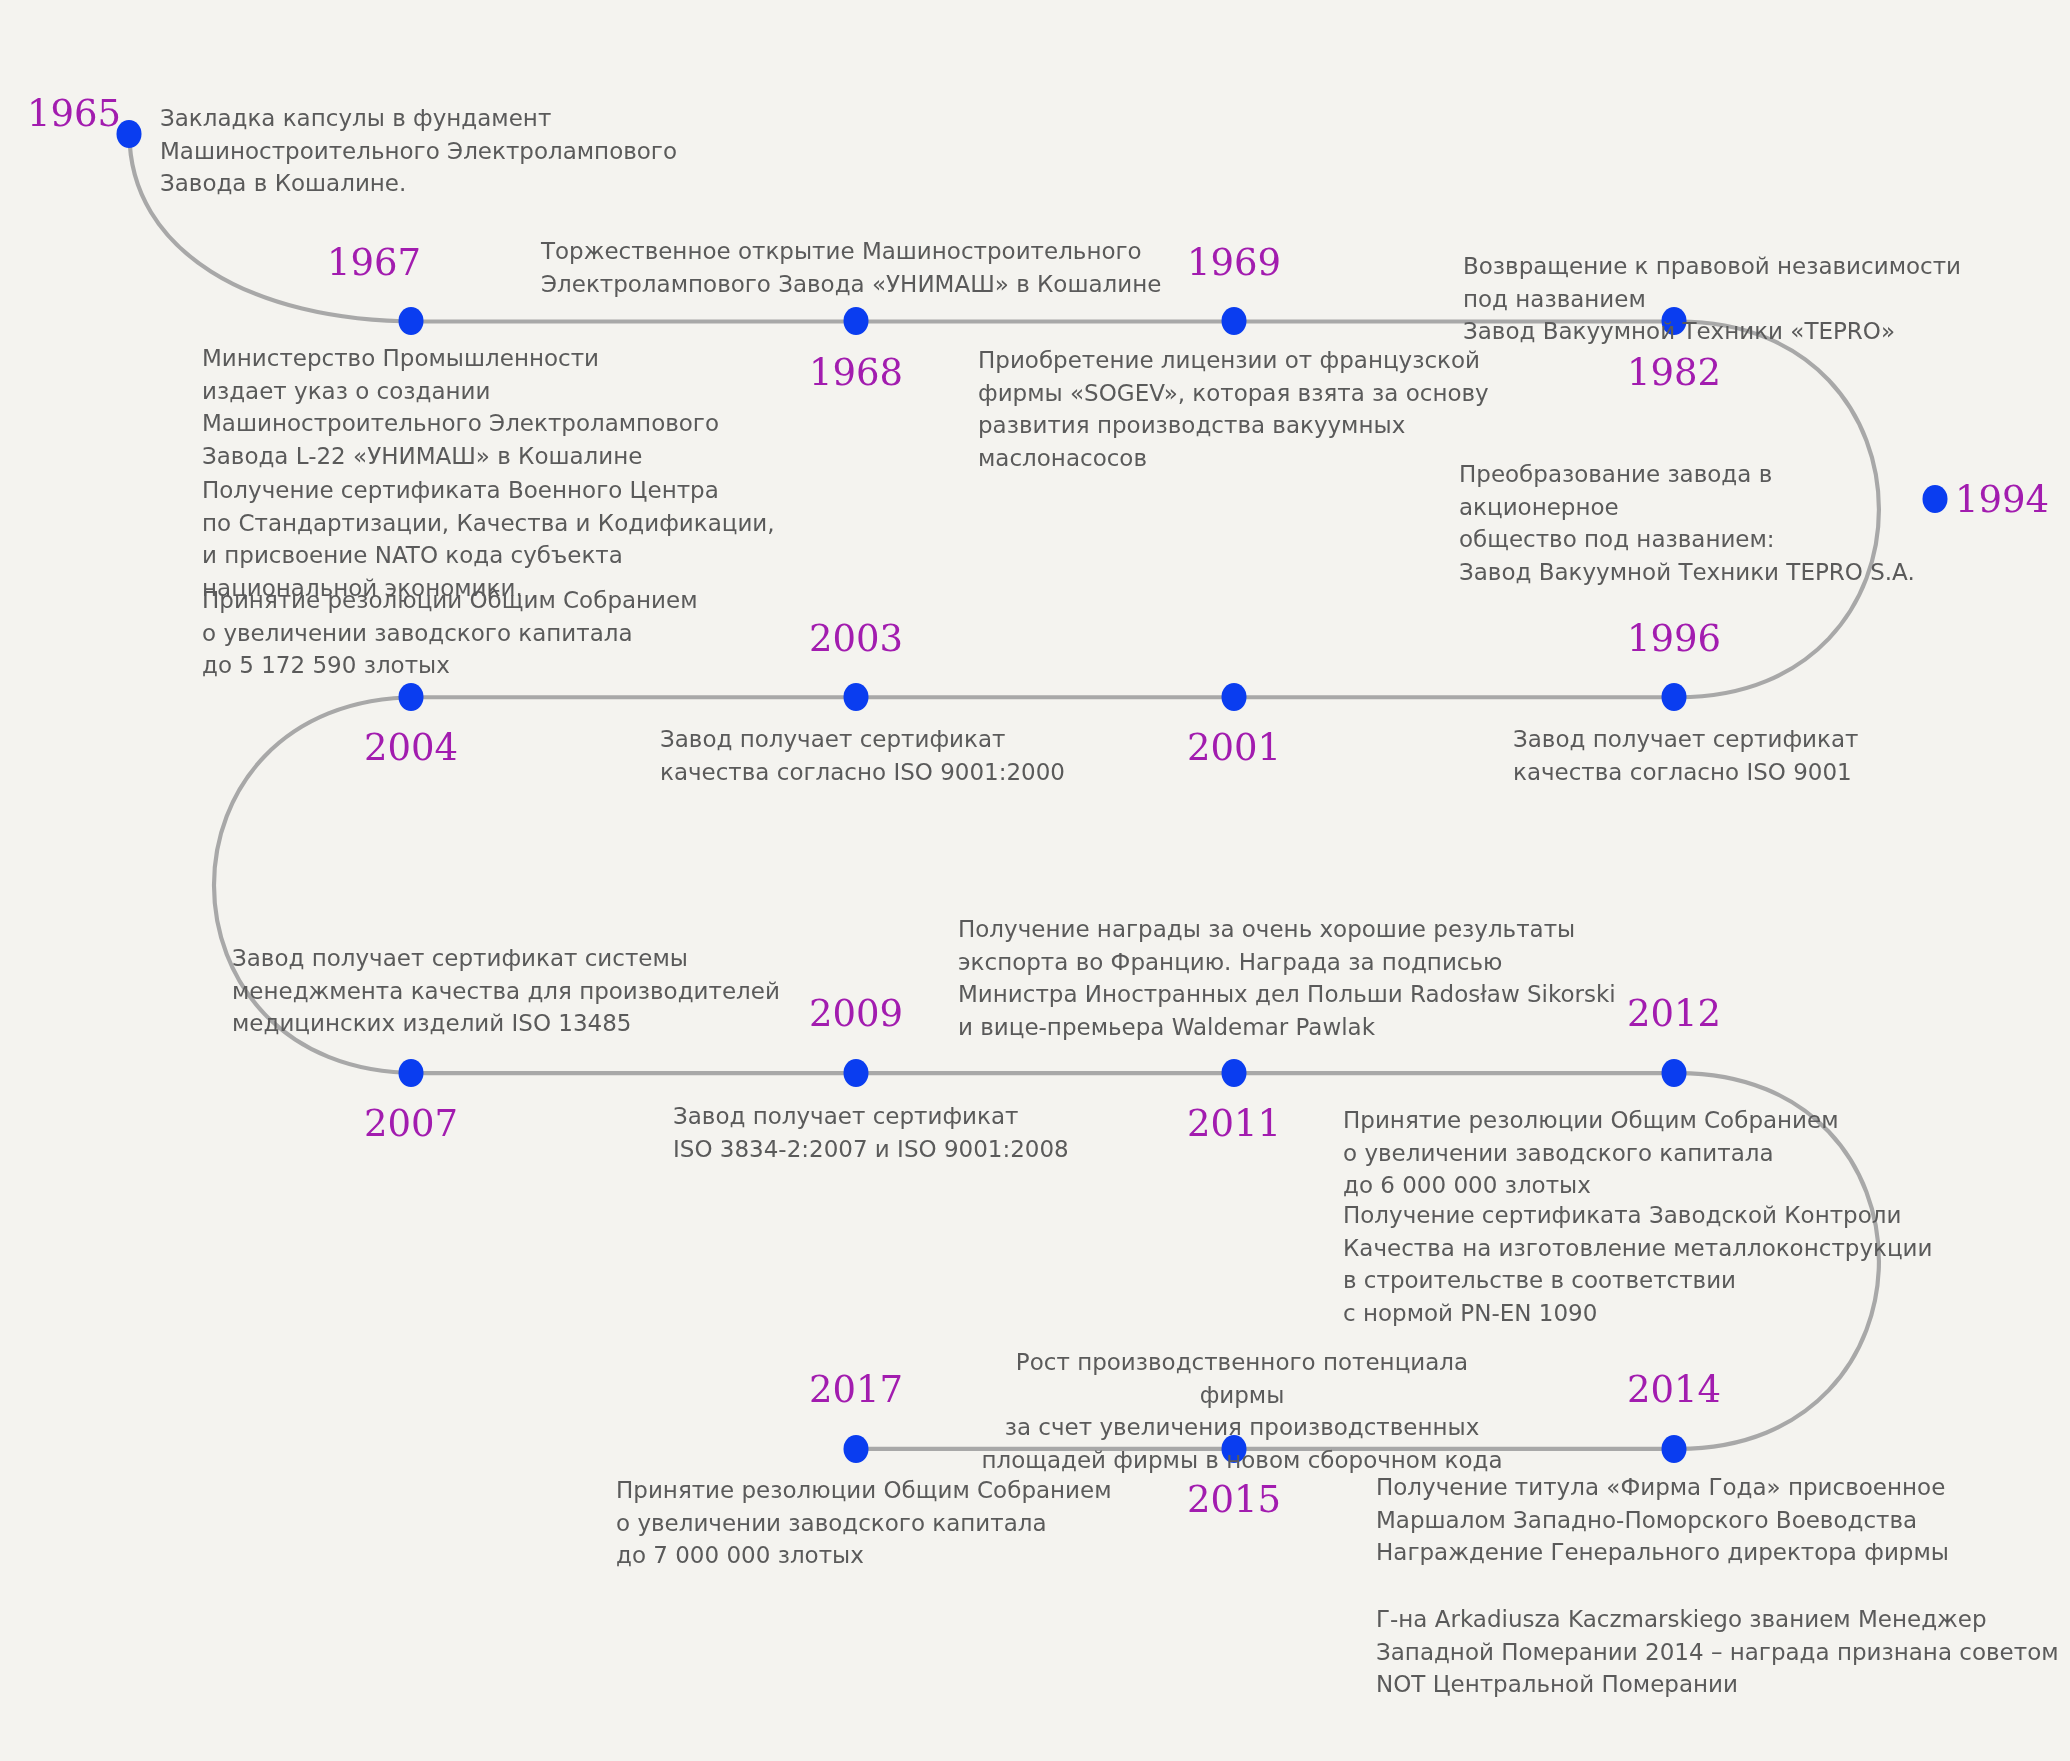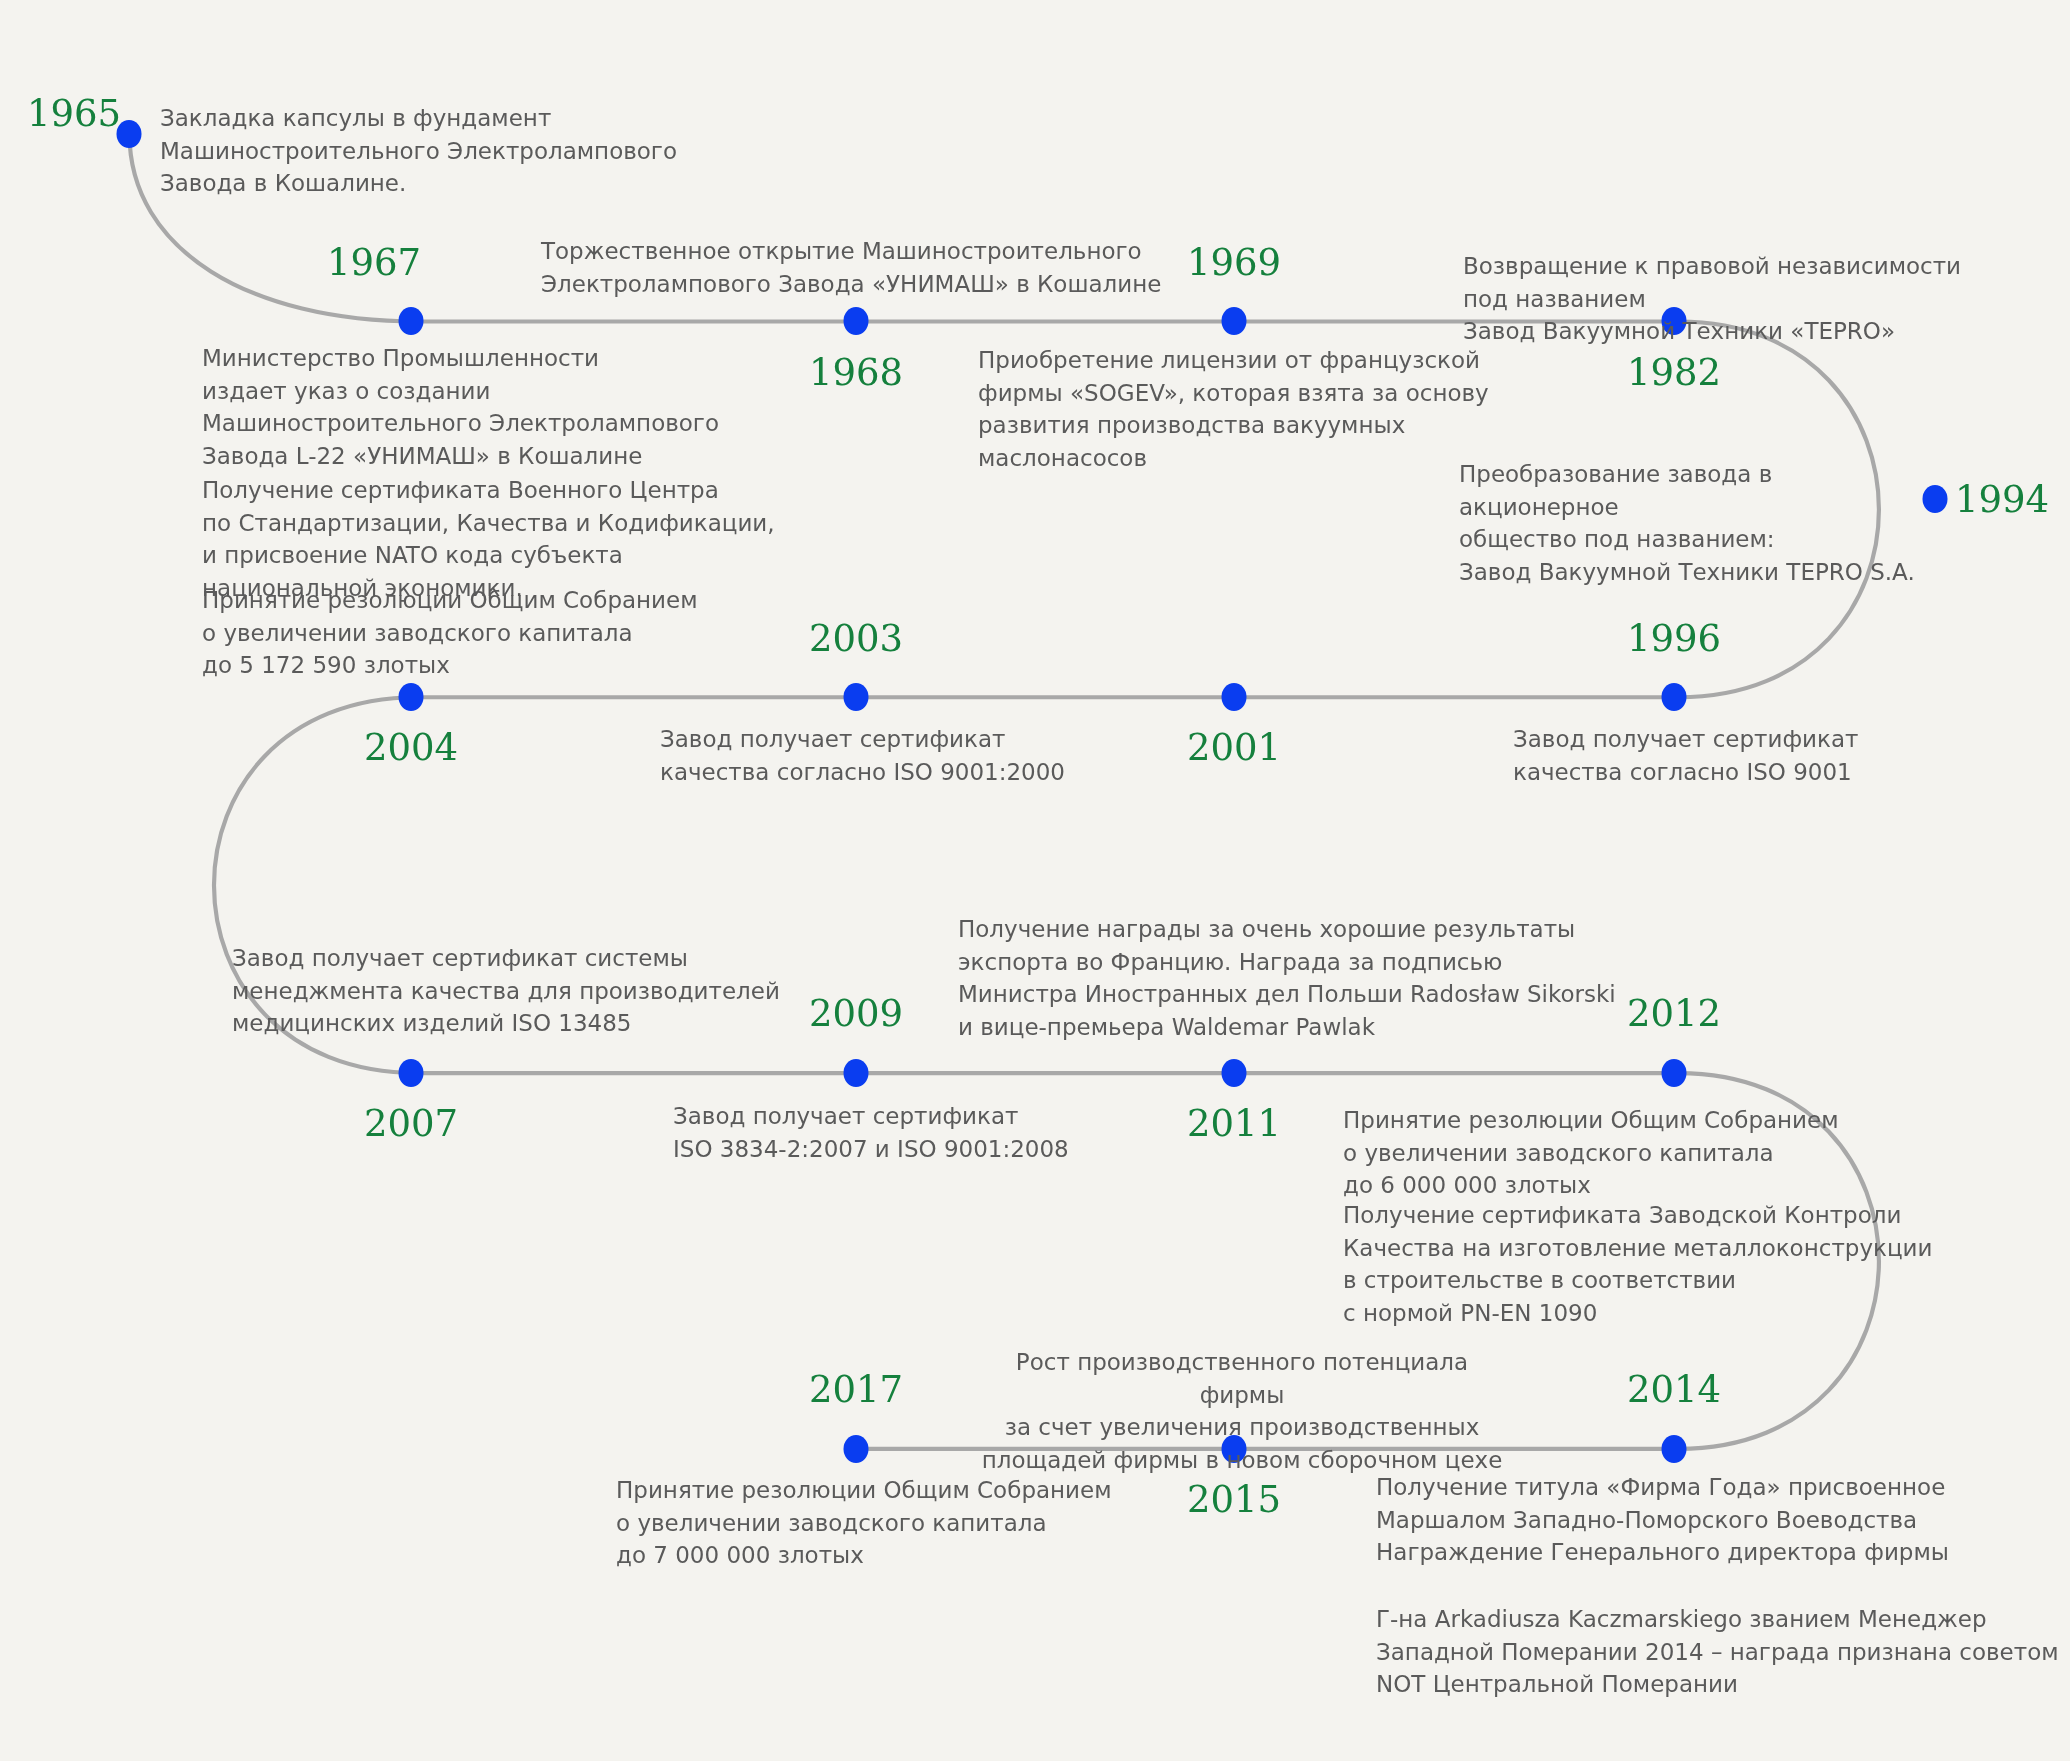--- a/index.html
+++ b/index.html
@@ -7,21 +7,21 @@
     width:2071px;height:1762px;
     background:#f4f3ef;
     font-family:"DejaVu Sans","Liberation Sans",sans-serif;
     position:relative;overflow:hidden;
   }
   #timeline-root{position:absolute;inset:0;}
   svg.track{position:absolute;left:0;top:0;width:2071px;height:1762px;}
   .node-dot{position:absolute;width:25px;height:28px;border-radius:50%;
             background:#0a3df0;transform:translate(-50%,-50%);}
   .year-label{position:absolute;font-family:"DejaVu Serif","Liberation Serif",serif;
-              font-size:37px;color:#15803d;white-space:nowrap;letter-spacing:0px;}
+              font-size:37px;color:#a21caf;white-space:nowrap;letter-spacing:0px;}
   .desc{position:absolute;font-size:23px;line-height:1.42;color:#5a5a5a;
         white-space:pre-line;}
   .desc.center{text-align:center;}
 </style>
 </head>
 <body>
 
 <div id="timeline-root">
 
   <svg class="track" viewBox="0 0 2480 2110" preserveAspectRatio="none">
@@ -130,21 +130,21 @@
 Маршалом Западно-Поморского Воеводства
 Награждение Генерального директора фирмы</div>
   <div class="desc" style="left:1376px;top:1603px;width:685px;">Г-на Arkadiusza Kaczmarskiego званием Менеджер
 Западной Померании 2014 – награда признана советом
 NOT Центральной Померании</div>
 
   <div class="node-dot" style="left:1234px;top:1449px;"></div>
   <div class="year-label" style="left:1234px;top:1499px;transform:translate(-50%,-50%);">2015</div>
   <div class="desc center" style="left:975px;top:1346px;width:534px;">Рост производственного потенциала фирмы
  за счет увеличения производственных
-площадей фирмы в новом сборочном цехе</div>
+площадей фирмы в новом сборочном кода</div>
 
   <div class="node-dot" style="left:856px;top:1449px;"></div>
   <div class="year-label" style="left:856px;top:1411px;transform:translate(-50%,-100%);">2017</div>
   <div class="desc" style="left:616px;top:1474px;width:568px;">Принятие резолюции Общим Собранием
 о увеличении заводского капитала
 до 7 000 000 злотых</div>
 
 </div>
 
 

